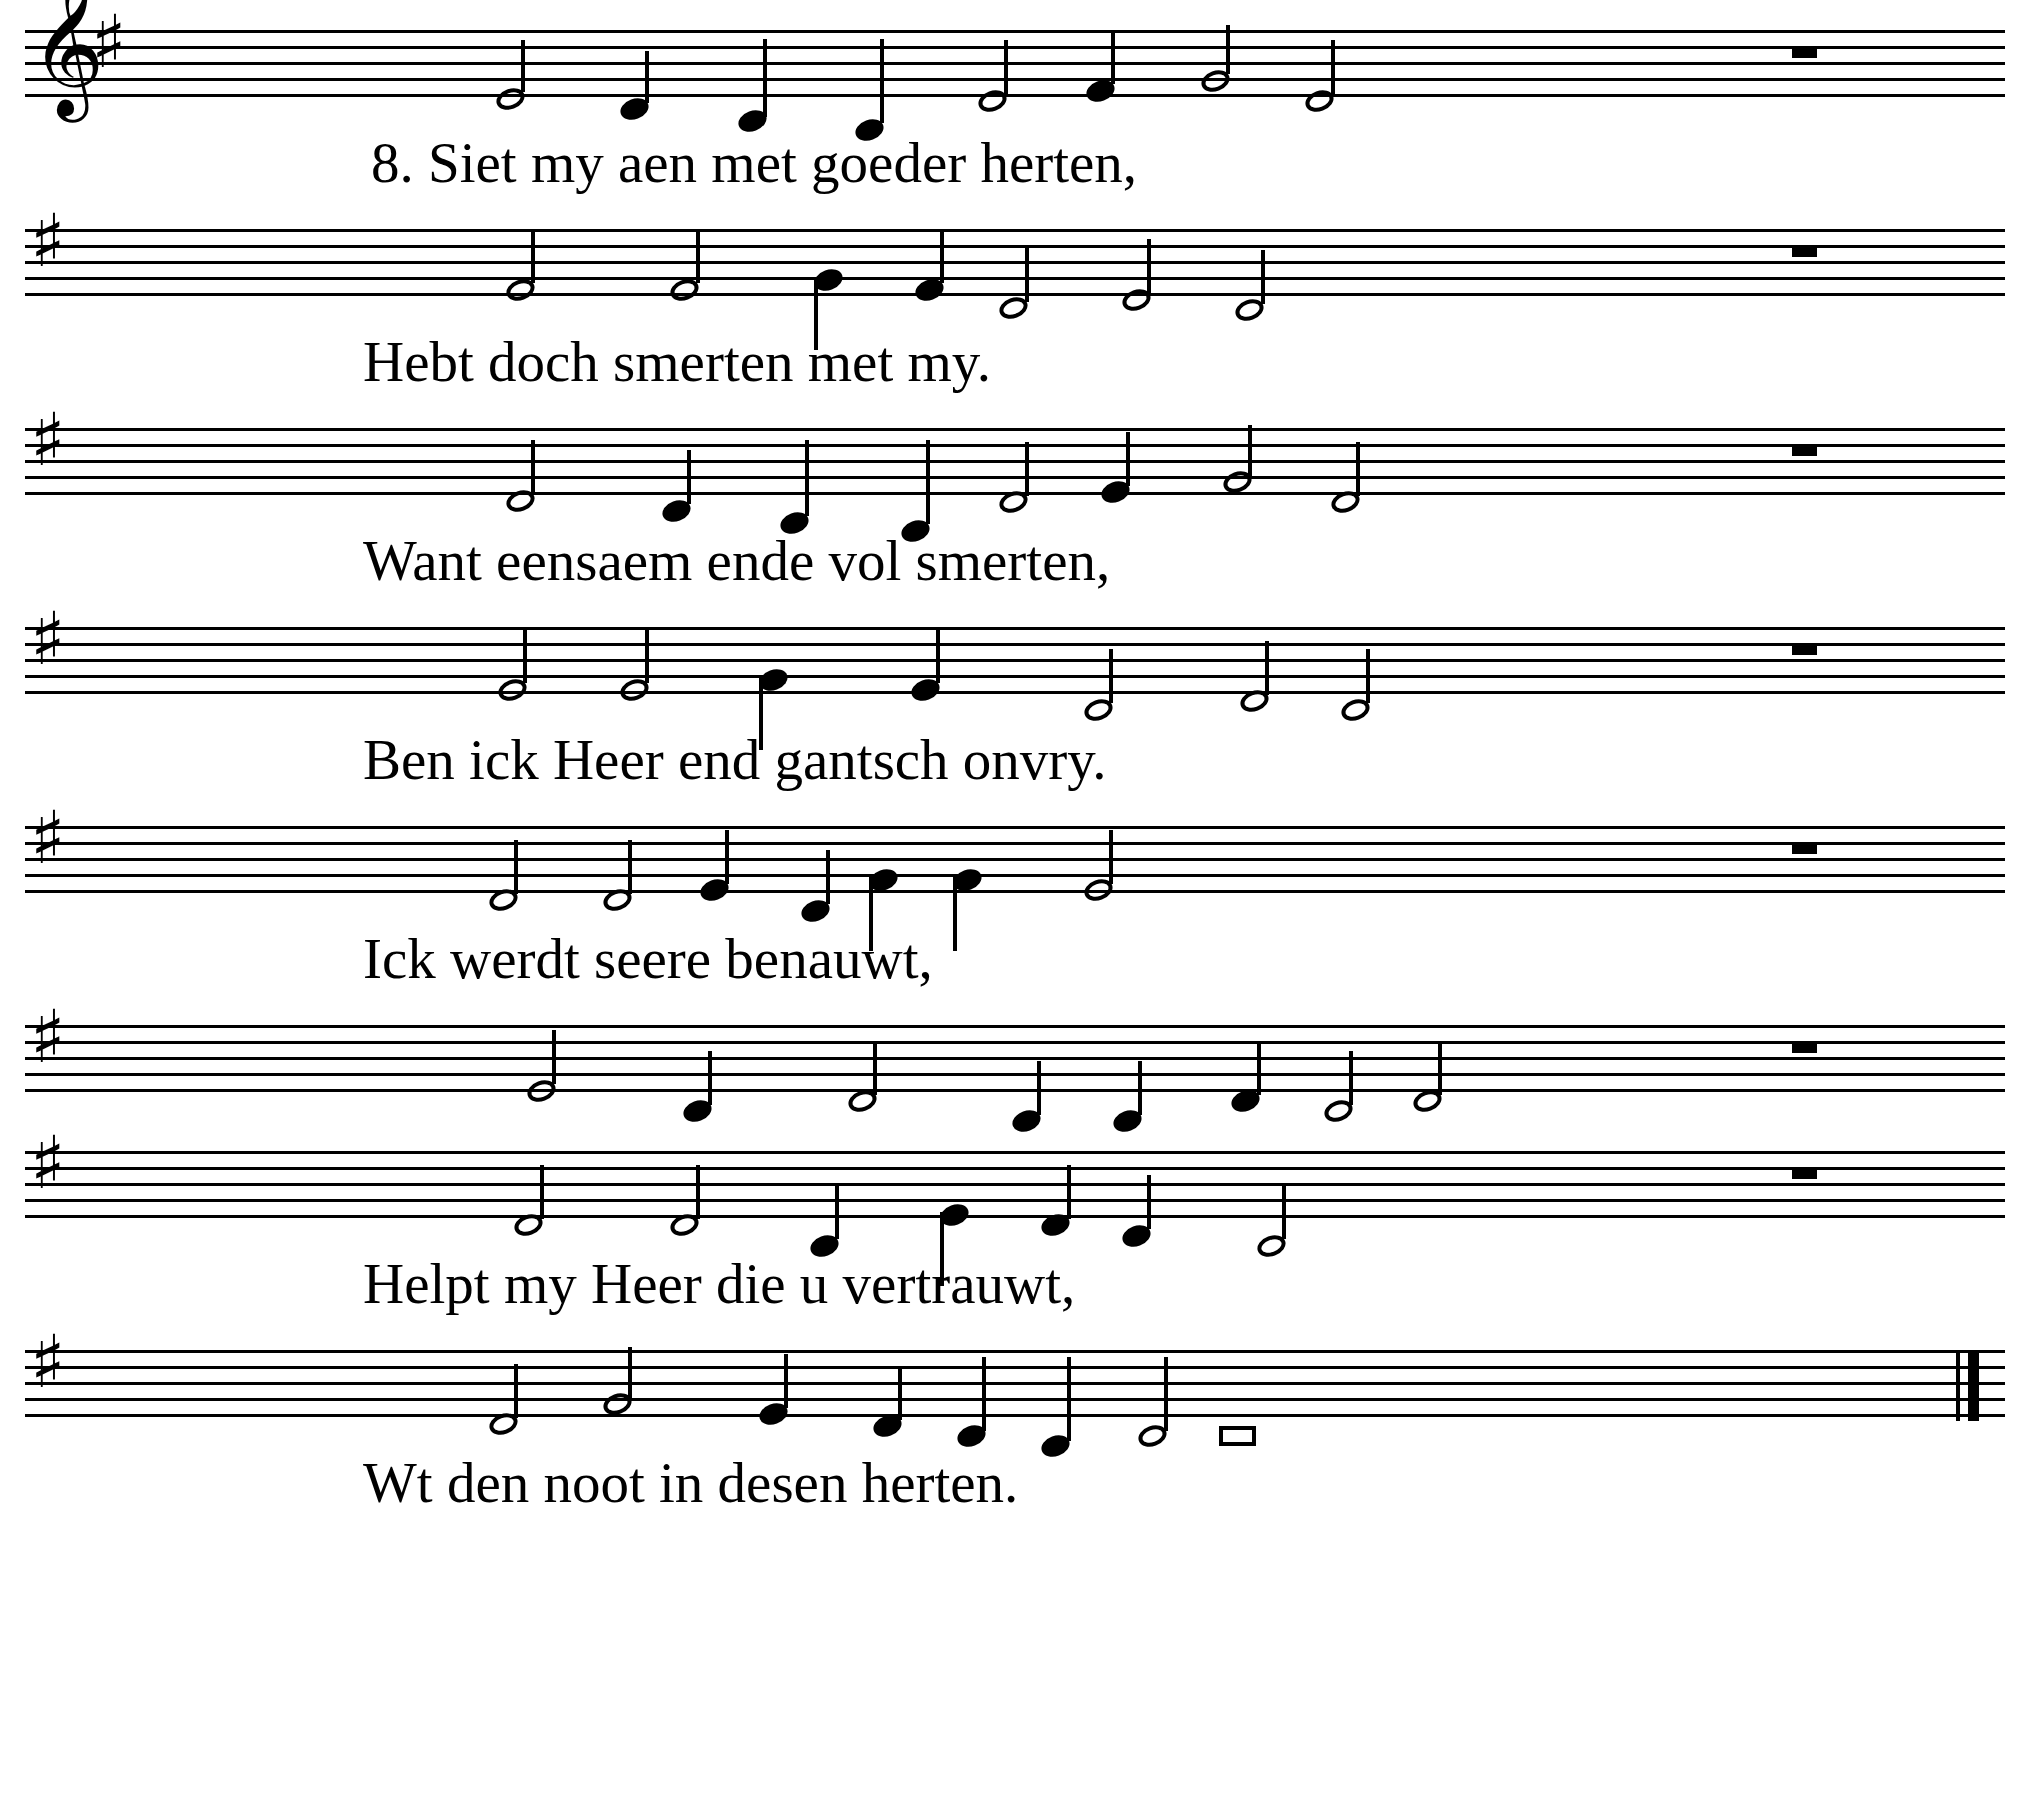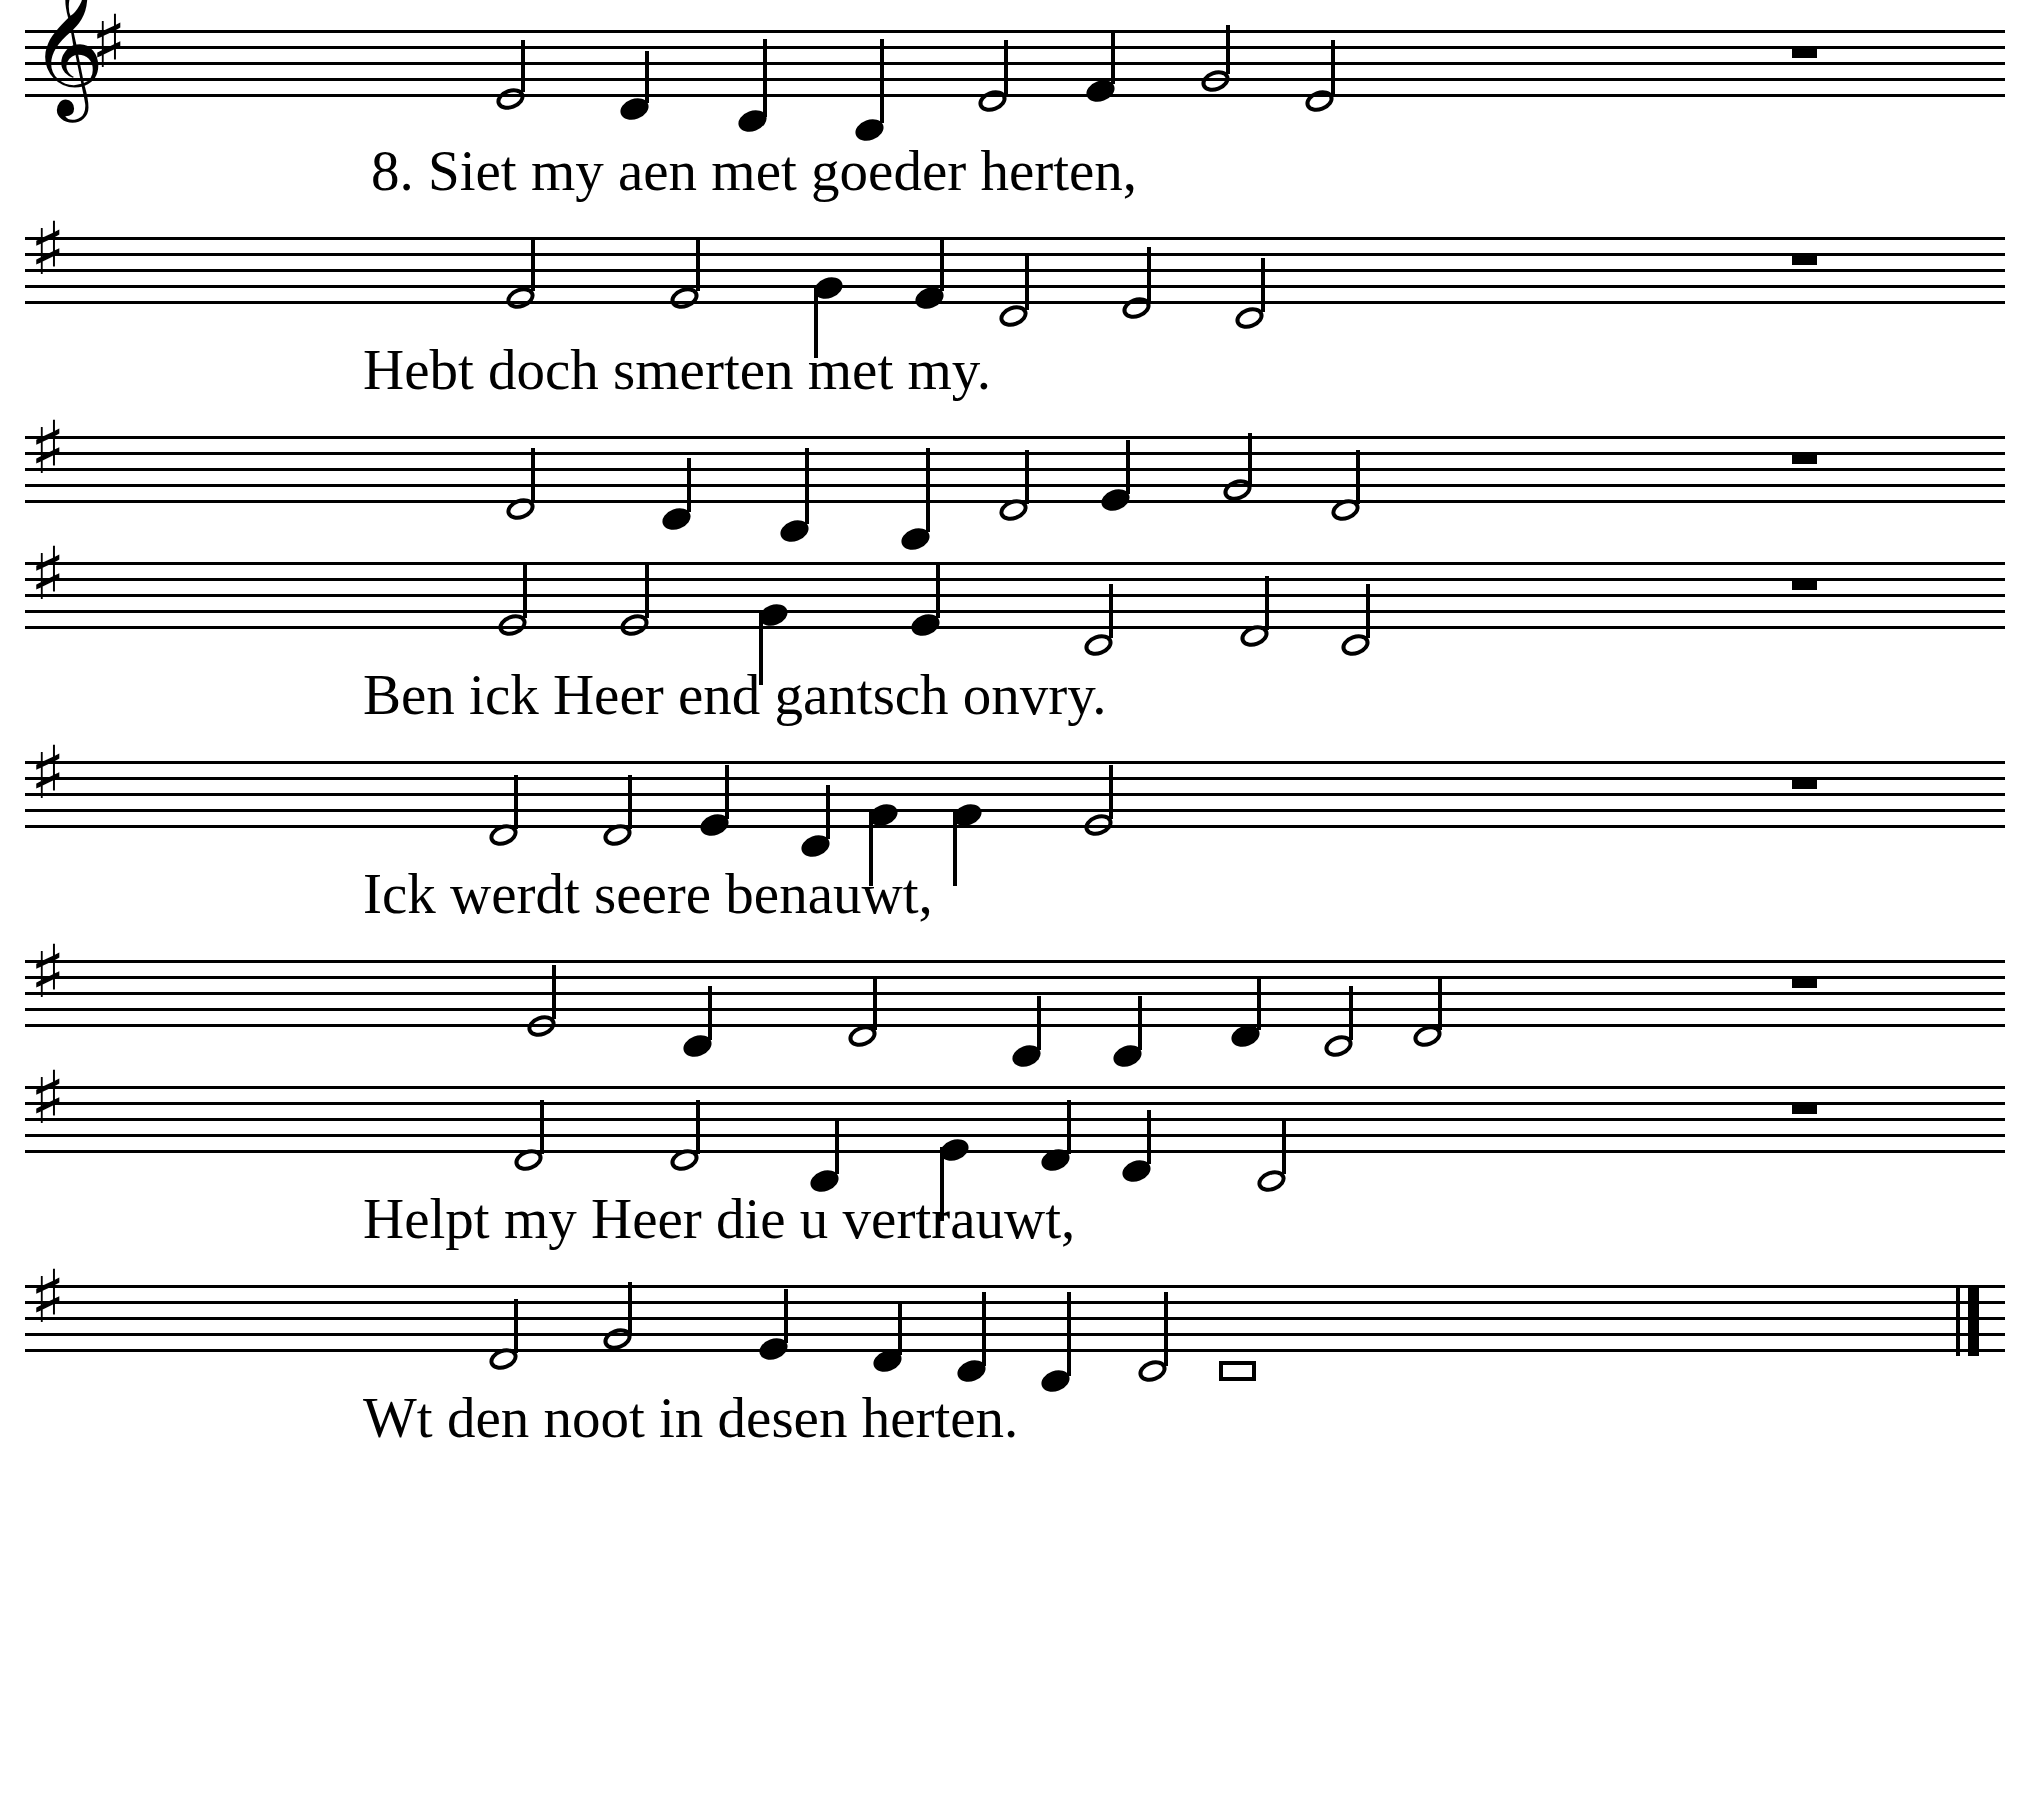--- a/index.html
+++ b/index.html
@@ -128,21 +128,21 @@
   .finalbar b.thick { width: 11px; left: 11.8px; }
 
   
   .lyric {
     font-size: 57px;
     line-height: 73px;
     padding-left: 363px;
     white-space: nowrap;
     font-family: "Liberation Serif", serif;
   }
-  .lyric.first { padding-left: 371px; margin-top: 8px; }
+  .lyric.first { padding-left: 371px; }
 </style>
 </head>
 <body>
 
 <div class="sheet">
 
   <div class="system">
     <div class="staff">
       <div class="staff-lines">
           <i></i>
@@ -250,20 +250,21 @@
       <div class="stem" style="left:1126px; top:34px; height:54px;"></div>
 
       <div class="note open" style="left:1223px; top:74px;"></div>
       <div class="stem" style="left:1248px; top:27px; height:51px;"></div>
 
       <div class="note open" style="left:1331px; top:94px;"></div>
       <div class="stem" style="left:1356px; top:44px; height:54px;"></div>
 
       <div class="rest" style="left:1792px; top:49px;"></div>
     </div>
+    <div class="lyric">Want eensaem ende vol smerten,</div>
   </div>
 
   <div class="system">
     <div class="staff">
       <div class="staff-lines">
           <i></i>
           <i></i>
           <i></i>
           <i></i>
           <i></i>

